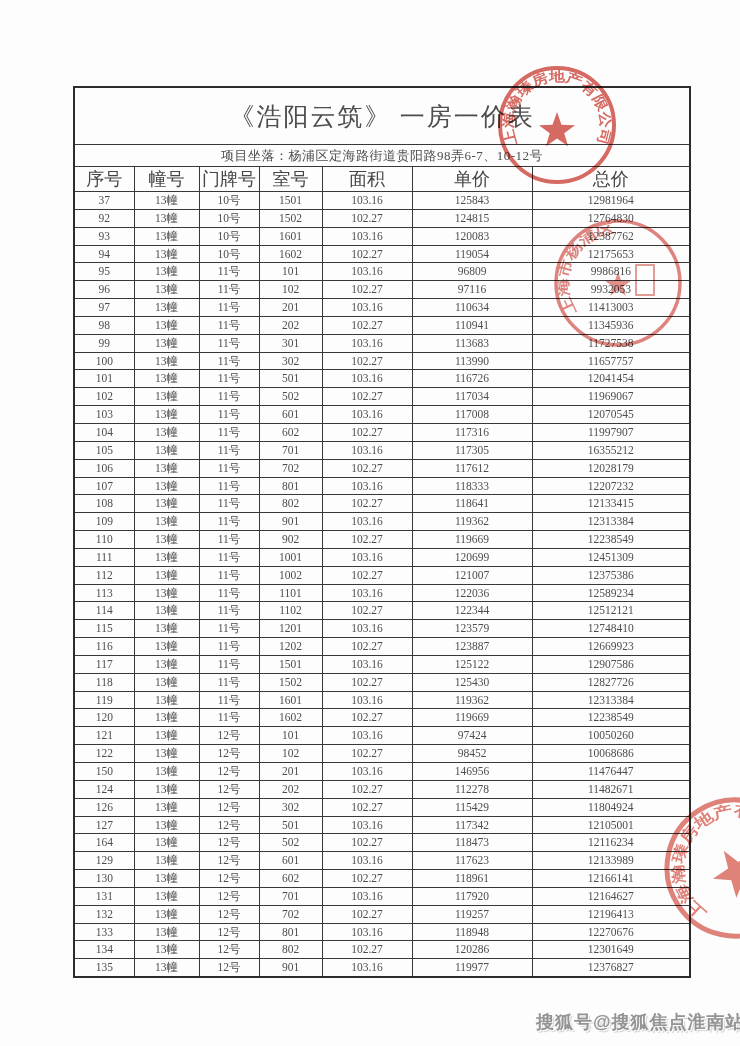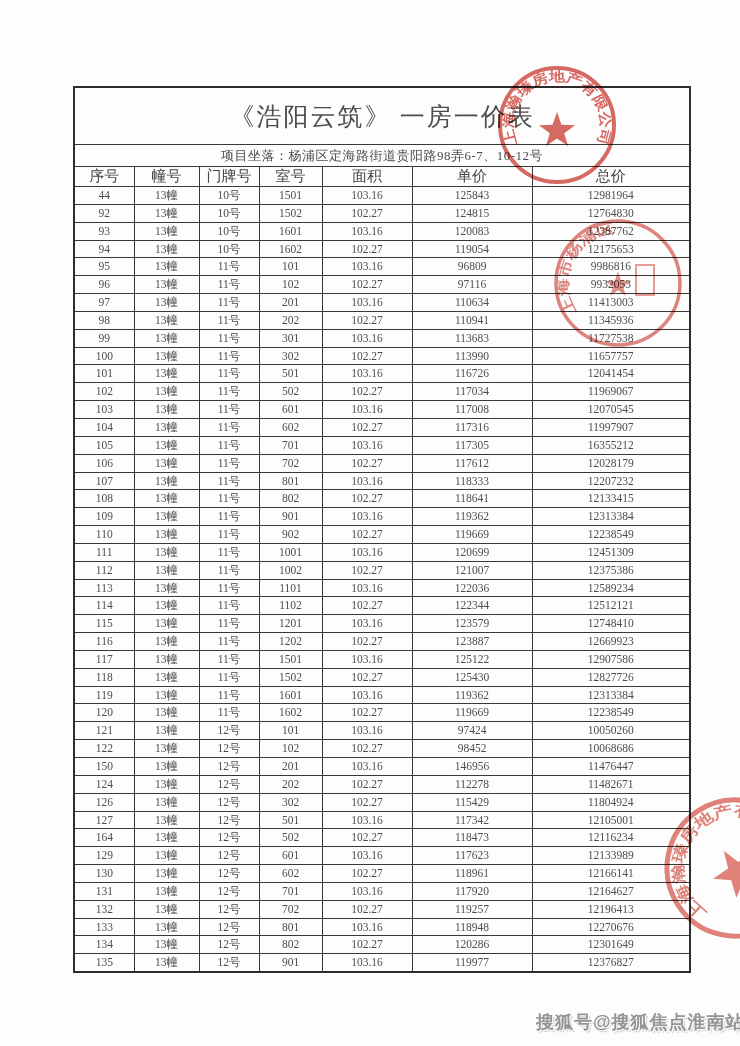--- a/index.html
+++ b/index.html
@@ -22,21 +22,21 @@
   }
   table.price{border:2.5px solid #2d2d2d;}
   td.title-cell{
     height:56px;font-size:25px;font-weight:bold;color:#262626;
     letter-spacing:2px;
   }
   td.project-cell{
     height:21px;text-align:left;font-size:13px;color:#3f3f3f;
     padding-left:6px;letter-spacing:0.5px;
   }
-  tr.head-row th{height:18px;font-size:15px;color:#454545;}
+  tr.head-row th{height:18px;font-size:18px;color:#454545;}
   tr.data-row td{height:16.85px;font-size:11.5px;line-height:16.85px;}
   
   .seal{position:absolute;pointer-events:none;mix-blend-mode:multiply;}
   .seal svg{display:block;}
   .watermark{
     position:absolute;left:536px;top:1010px;width:210px;
     font-family:"Liberation Sans","DejaVu Sans",sans-serif;
     font-size:18px;font-weight:bold;color:#949494;
     text-shadow:1px 1px 0 #ffffff,2px 2px 1px rgba(0,0,0,0.18);
     letter-spacing:1px;white-space:nowrap;
@@ -70,21 +70,21 @@
           <th>幢号</th>
           <th>门牌号</th>
           <th>室号</th>
           <th>面积</th>
           <th>单价</th>
           <th>总价</th>
         </tr>
     </tbody>
     <tbody id="table-body">
         <tr class="data-row">
-          <td>44</td>
+          <td>37</td>
           <td>13幢</td>
           <td>10号</td>
           <td>1501</td>
           <td>103.16</td>
           <td>125843</td>
           <td>12981964</td>
         </tr>
         <tr class="data-row">
           <td>92</td>
           <td>13幢</td>

